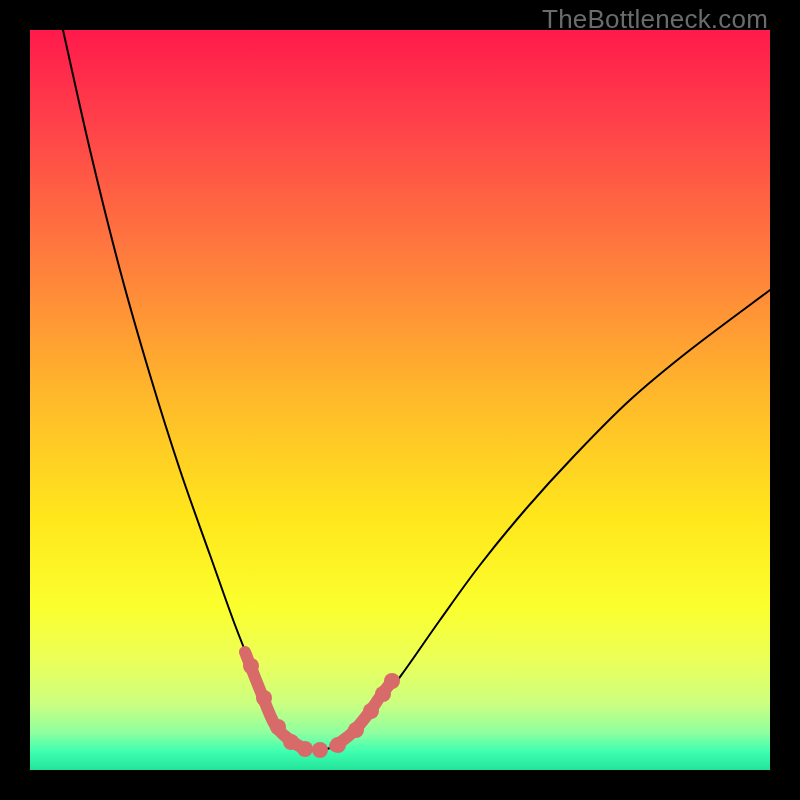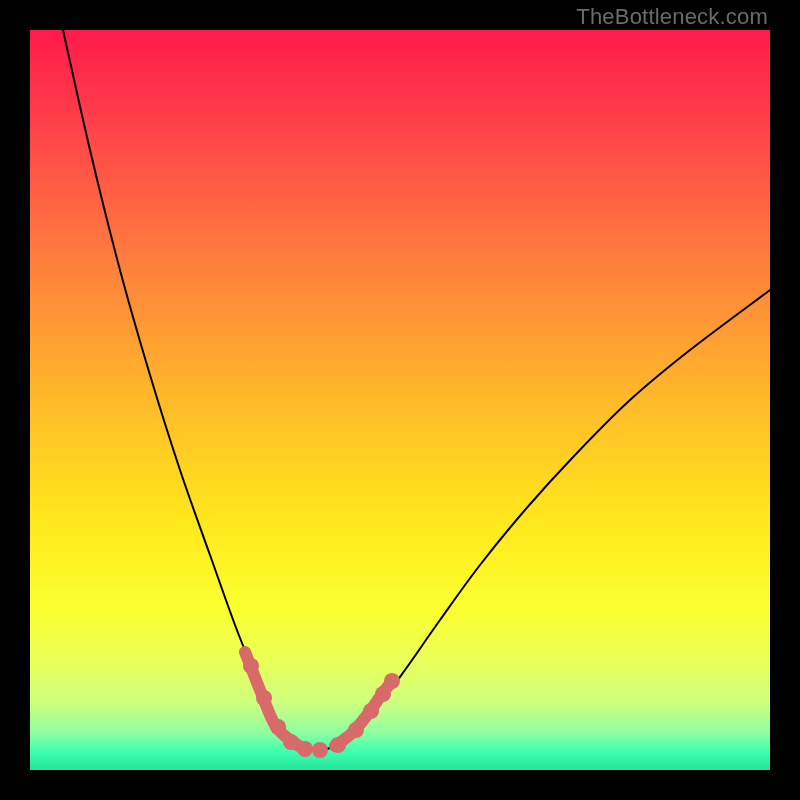--- a/index.html
+++ b/index.html
@@ -32,21 +32,21 @@
     top: 0;
     width: 740px;
     height: 740px;
     pointer-events: none;
   }
   .attribution {
     position: absolute;
     top: 4px;
     right: 32px;
     color: #6b6b6b;
-    font-size: 22px;
+    font-size: 26px;
     letter-spacing: 0.2px;
   }
 </style>
 </head>
 <body>
 
 <div class="attribution">TheBottleneck.com</div>
 
 <div class="frame">
   <svg class="chart-bg" viewBox="0 0 740 740" preserveAspectRatio="none">

